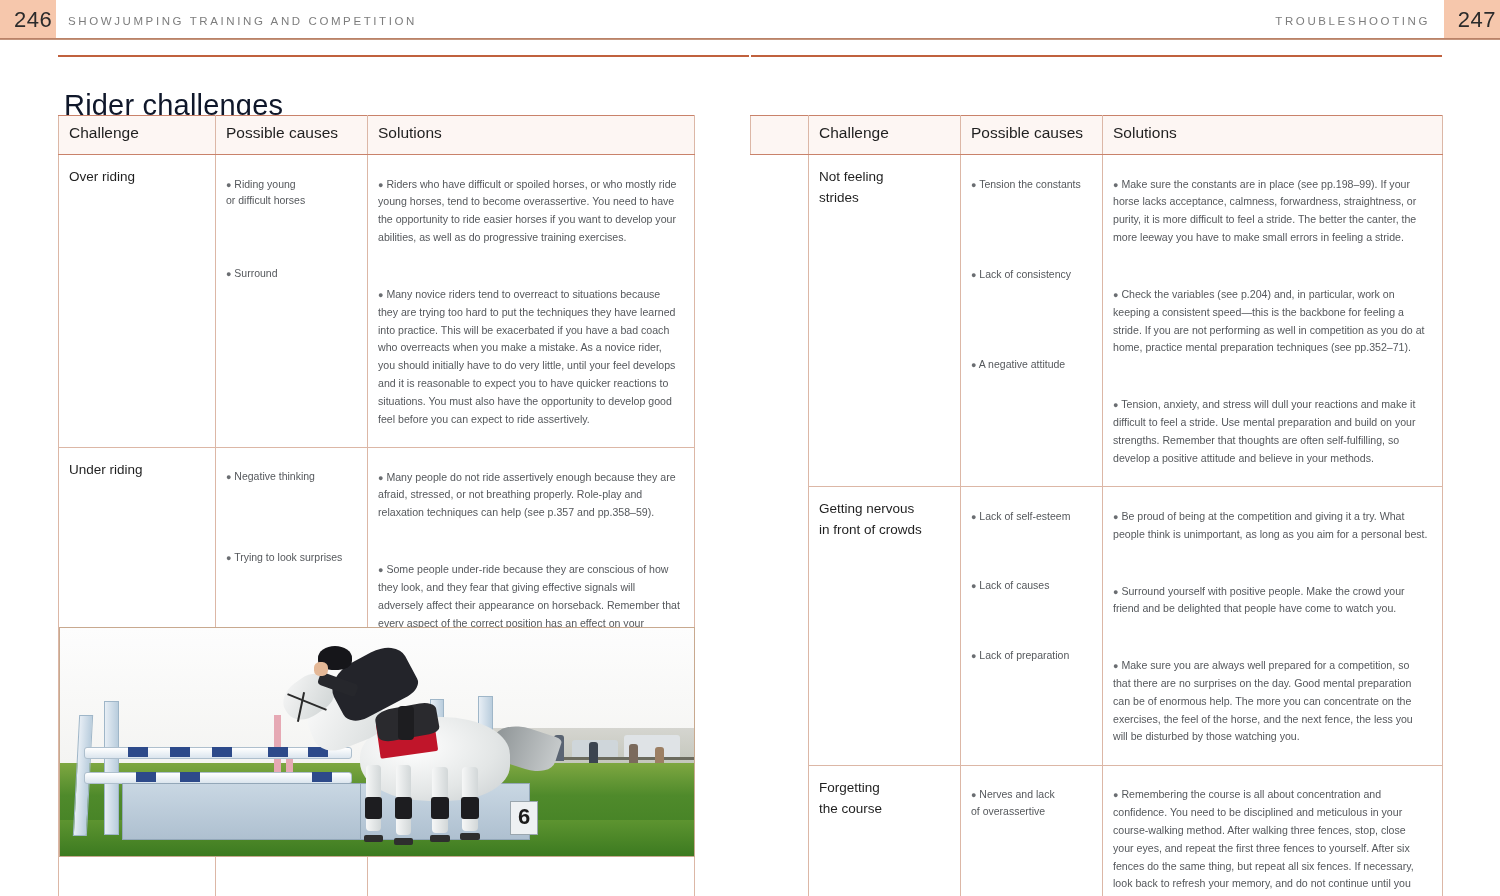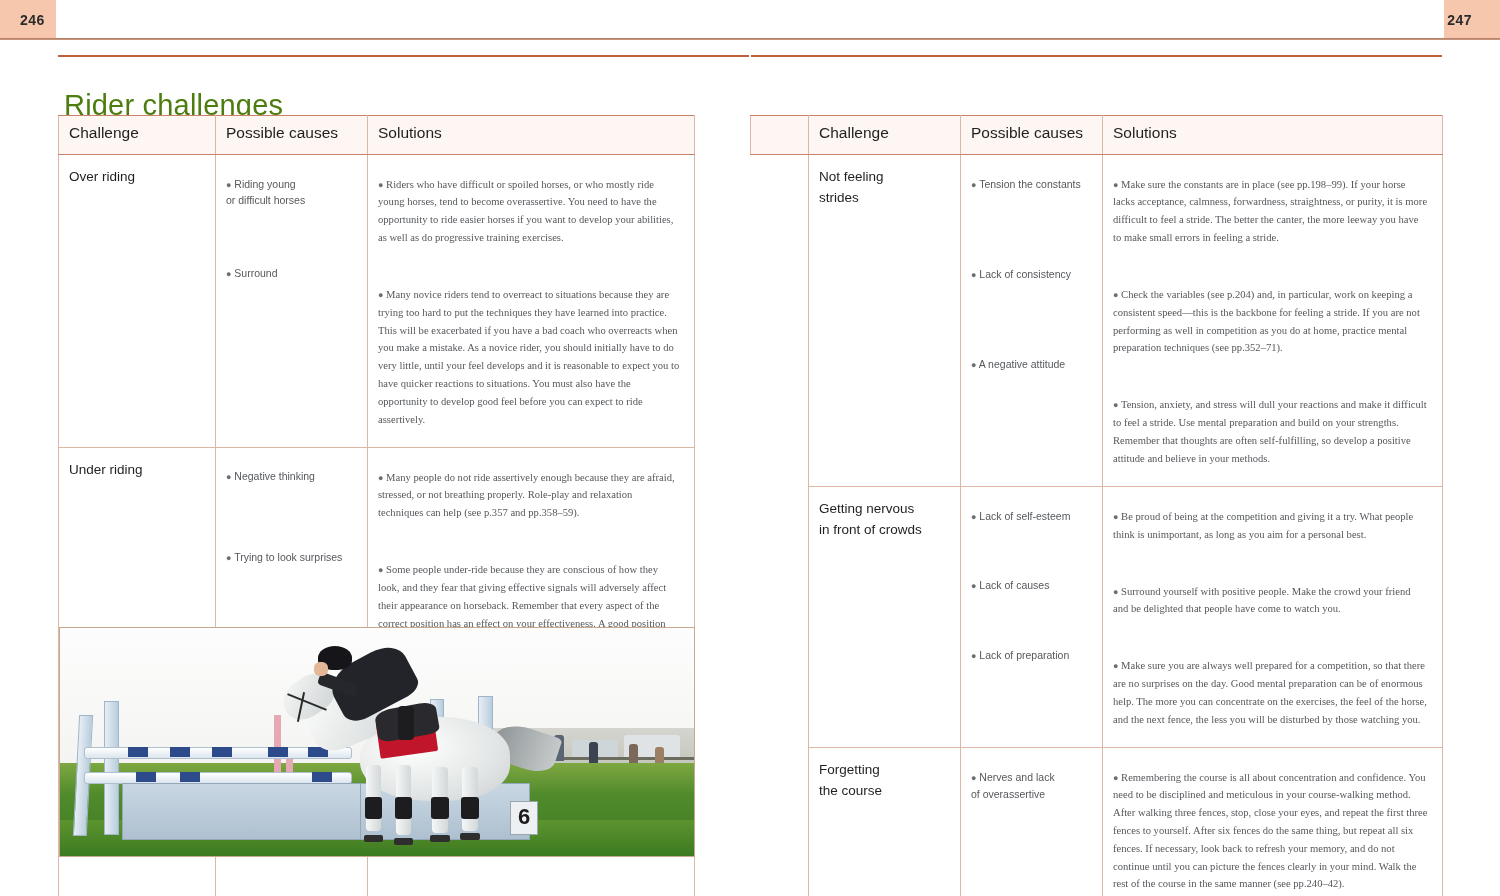--- a/index.html
+++ b/index.html
@@ -15,26 +15,25 @@
     position:absolute;left:0;top:0;width:1500px;height:40px;
   }
   .folio-tab{
     position:absolute;top:0;width:56px;height:40px;
     background:#f6c7ac;
   }
   .folio-tab.left{left:0;}
   .folio-tab.right{right:0;}
   .folio{
     position:absolute;top:0;height:40px;line-height:40px;
-    font-size:14px;font-weight:bold;color:#2b2b2b;
+    font-size:22px;font-weight:normal;color:#2b2b2b;
     letter-spacing:.5px;
-    margin-left:6px;
   }
   .folio.left{left:14px;}
-  .folio.right{right:28px;}
+  .folio.right{right:4px;}
   .running-head{
     position:absolute;top:0;height:40px;line-height:42px;
     font-size:11.5px;letter-spacing:2.6px;color:#7d7d7d;
     text-transform:uppercase;white-space:nowrap;
   }
   .running-head.left{left:68px;}
   .running-head.right{right:70px;}
   .head-rule{
     position:absolute;left:0;top:38px;width:1500px;height:1.6px;
     background:linear-gradient(to bottom,#b5795e,#c99d86);
@@ -44,21 +43,21 @@
     position:absolute;left:58px;top:55px;width:1384px;height:2px;
     background:#c0613d;
   }
   .top-rule-tick{
     position:absolute;left:749px;top:50px;width:1.5px;height:12px;
     background:#ffffff;
   }
   
   .title{
     position:absolute;left:64px;top:70px;
-    font-size:29px;font-weight:400;color:#4d7c0f;
+    font-size:29px;font-weight:400;color:#0f172a;
     letter-spacing:.2px;
     text-decoration:underline;
   }
   
   .tbl{
     position:absolute;
     border-collapse:collapse;
     table-layout:fixed;
   }
   .tbl td,.tbl th{
@@ -88,21 +87,20 @@
   .cause-list{margin:0;padding:10px 8px 8px 10px;}
   .cause{
     font-size:10.5px;color:#55585c;line-height:1.55;
     margin-bottom:0;
   }
   .cause .dot{font-size:9px;color:#6a6d71;}
   .sol-list{margin:0;padding:10px 14px 8px 10px;}
   .sol{
     font-size:10.6px;color:#55585c;line-height:1.68;
     text-align:left;
-    font-family:Liberation Serif, serif;
   }
   .sol .dot{font-size:9px;color:#6a6d71;}
   
   #left-table{left:58px;top:115px;width:636px;}
   #left-table col.c1{width:157px;}
   #left-table col.c2{width:152px;}
   #left-table col.c3{width:327px;}
   
   #right-table{left:750px;top:115px;width:692px;}
   #right-table col.g{width:58px;}
@@ -159,20 +157,22 @@
   .rider-face{position:absolute;background:#e4b897;border-radius:40%;}
   .bridle{position:absolute;background:#2b2b2b;}
 </style>
 </head>
 <body>
 
 <div class="page-header">
   <div class="folio-tab left"></div>
   <div class="folio-tab right"></div>
   <div class="folio left">246</div>
+  <div class="running-head left">Showjumping training and competition</div>
+  <div class="running-head right">Troubleshooting</div>
   <div class="folio right">247</div>
   <div class="head-rule"></div>
 </div>
 
 <div class="top-rule"></div>
 <div class="top-rule-tick"></div>
 
 <h1 class="title">Rider challenges</h1>
 
 <table class="tbl" id="left-table">

